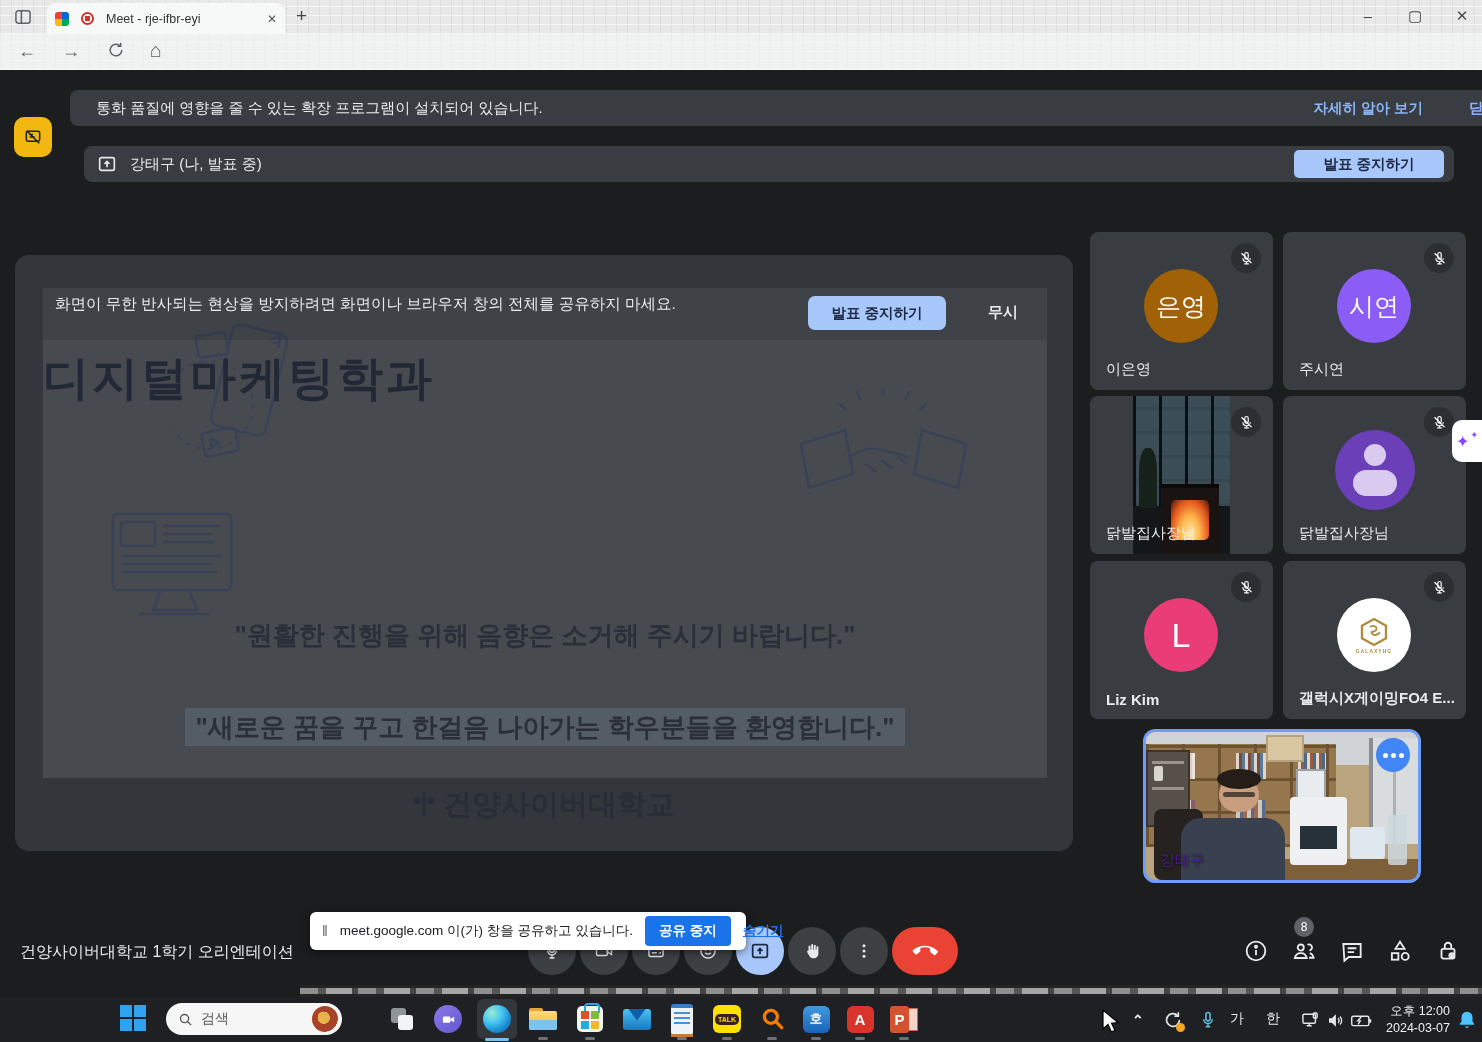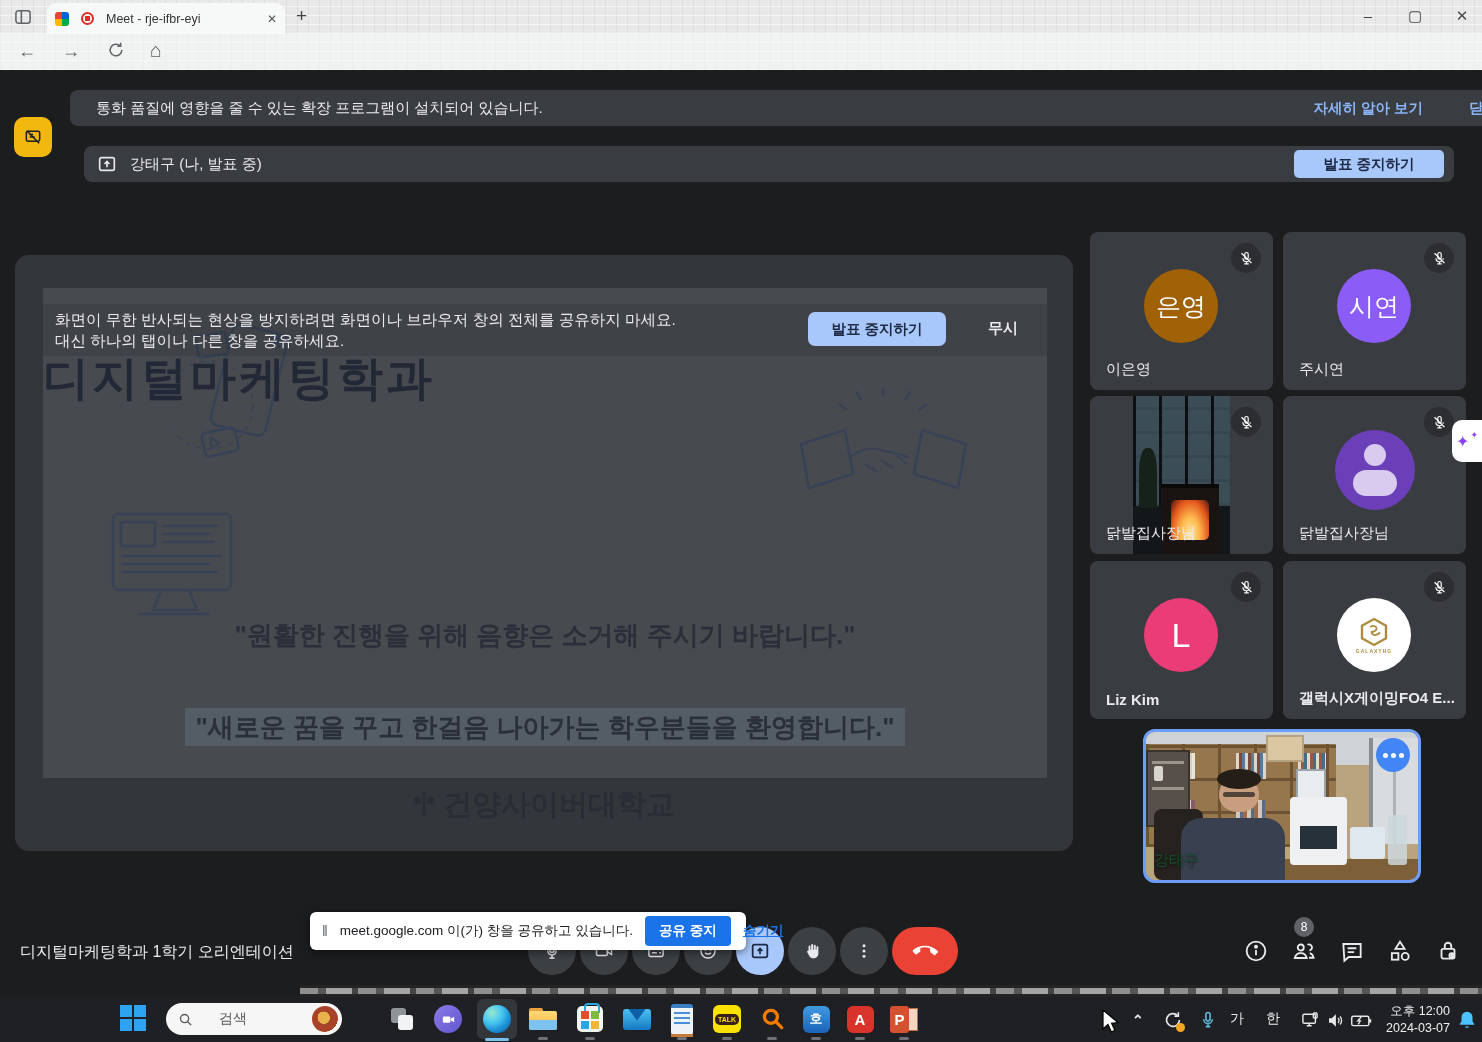--- a/index.html
+++ b/index.html
@@ -235,24 +235,23 @@
         <path d="M175 58l-44-14-8 44 44 14z"></path>
       <path d="M58 72c10-8 20-12 32-8 10 3 18 3 28 8M74 78l12 8M90 74l12 8M106 70l10 8" stroke-width="2.2"></path>
     </svg>
     <svg class="abs doodle" style="left:62px;top:218px" width="155" height="115" viewBox="0 0 155 115" fill="none" stroke="#2b3a5e" stroke-width="2.5">
       <rect x="8" y="8" width="118" height="76" rx="5"></rect>
       <rect x="16" y="16" width="34" height="24" rx="2"></rect>
         <path d="M58 20h56M58 28h48M58 36h52M16 50h100M16 58h90M16 66h96"></path>
       <path d="M56 84l-8 20h44l-8-20M34 108h70"></path>
     </svg>
 
-    <div class="abs" style="left:0;top:16px;width:1004px;height:52px;background:rgba(30,32,35,.18)">
+    <div class="abs" style="left:0;top:0;width:1004px;height:52px;background:rgba(30,32,35,.18)">
       <div class="abs" style="left:12px;top:5px;font-size:15.5px;line-height:21px;color:#e8eaed">
         <div>화면이 무한 반사되는 현상을 방지하려면 화면이나 브라우저 창의 전체를 공유하지 마세요.</div>
-        <div>대신 하나의 탭이나 다른 창을 공유하세요.</div>
       </div>
       <div class="abs bluebtn" style="left:765px;top:8px;width:138px;height:34px;border-radius:7px">발표 중지하기</div>
       <div class="abs" style="left:945px;top:15px;font-size:15px;color:#e8eaed;font-weight:bold">무시</div>
     </div>
 
     <div class="abs slide-title" style="top:60px;font-size:46px;letter-spacing:3px">디지털마케팅학과</div>
     <div class="abs quote" style="top:330px">"원활한 진행을 위해 음향은 소거해 주시기 바랍니다."</div>
     <div class="abs quote" style="top:422px"><span style="background:#545c66;padding:4px 10px">"새로운 꿈을 꾸고 한걸음 나아가는 학우분들을 환영합니다."</span></div>
   </div>
 
@@ -394,24 +393,24 @@
   <div class="abs" style="left:27%;top:30%;width:40px;height:36px;border-radius:50% 50% 46% 46%;background:#c99e7e">
     <div style="position:absolute;left:-2px;top:-7px;width:44px;height:20px;border-radius:50%;background:#241d18"></div>
     <div style="position:absolute;left:4px;top:16px;width:32px;height:5px;border-radius:3px;background:rgba(40,36,32,.75)"></div>
   </div>
   <div class="abs" style="left:13%;top:58%;width:38%;height:42%;border-radius:20px 20px 0 0;background:#39404f"></div>
   <div class="abs" style="right:8px;top:6px;width:34px;height:34px;border-radius:50%;background:#4286f5;display:flex;align-items:center;justify-content:center;gap:3px">
     <span style="width:5px;height:5px;border-radius:50%;background:#fff"></span>
       <span style="width:5px;height:5px;border-radius:50%;background:#fff"></span>
       <span style="width:5px;height:5px;border-radius:50%;background:#fff"></span>
   </div>
-  <div class="abs" style="left:8px;bottom:10px;font-size:15px;color:#14532d;text-shadow:0 1px 3px rgba(0,0,0,.8)">강태구</div>
-</div>
-
-<div class="abs" style="left:20px;top:942px;font-size:16px;color:#e8eaed">디지털마케팅학과 1학기 오리엔테이션</div>
+  <div class="abs" style="left:14px;bottom:10px;font-size:15px;color:#4c1d95;text-shadow:0 1px 3px rgba(0,0,0,.8)">강태구</div>
+</div>
+
+<div class="abs" style="left:20px;top:942px;font-size:16px;color:#e8eaed">건양사이버대학교 1학기 오리엔테이션</div>
 
 <div class="abs ctl" style="left:528px">
     <svg width="20" height="20" viewBox="0 0 24 24" fill="none" stroke="#e8eaed" stroke-width="1.8">
       <rect x="9.5" y="3.5" width="5" height="10" rx="2.5"></rect>
       <path d="M6.8 11.5a5.2 5.2 0 0 0 10.4 0M12 17v3M9 20.5h6"></path>
     </svg>
   </div>
 <div class="abs ctl" style="left:580px">
     <svg width="20" height="20" viewBox="0 0 24 24" fill="none" stroke="#e8eaed" stroke-width="1.8">
       <rect x="3" y="6.5" width="13" height="11" rx="2"></rect>
@@ -511,21 +510,21 @@
     <span style="background:#2ea3f2"></span>
     <span style="background:#2ea3f2"></span>
     <span style="background:#2ea3f2"></span>
 </div>
 
 <div class="abs" style="left:166px;top:1003px;width:176px;height:32px;border-radius:16px;background:#f6f6f6;display:flex;align-items:center;padding:0 4px 0 12px;box-sizing:border-box">
   <svg width="15" height="15" viewBox="0 0 24 24" fill="none" stroke="#5a5a5a" stroke-width="2.2">
       <circle cx="10.5" cy="10.5" r="6.5"></circle>
       <path d="M15.5 15.5L21 21"></path>
     </svg>
-  <span style="font-size:14px;color:#5a5a5a;margin-left:26px;flex:1">검색</span>
+  <span style="font-size:14px;color:#5a5a5a;margin-left:8px;flex:1">검색</span>
   <span style="width:26px;height:26px;border-radius:50%;background:radial-gradient(circle at 45% 45%, #e8b24a 0 30%, #a8432a 31% 70%, #e9e3d2 71%)"></span>
 </div>
 
 <div class="abs tbico" style="left:384px">
   <div style="position:relative;width:22px;height:22px">
       <span style="position:absolute;left:0;top:0;width:15px;height:15px;background:#8f9499;border-radius:3px"></span>
       <span style="position:absolute;left:7px;top:7px;width:15px;height:15px;background:#f2f3f4;border-radius:3px"></span>
     </div>
 </div>
 <div class="abs tbico" style="left:430px">

